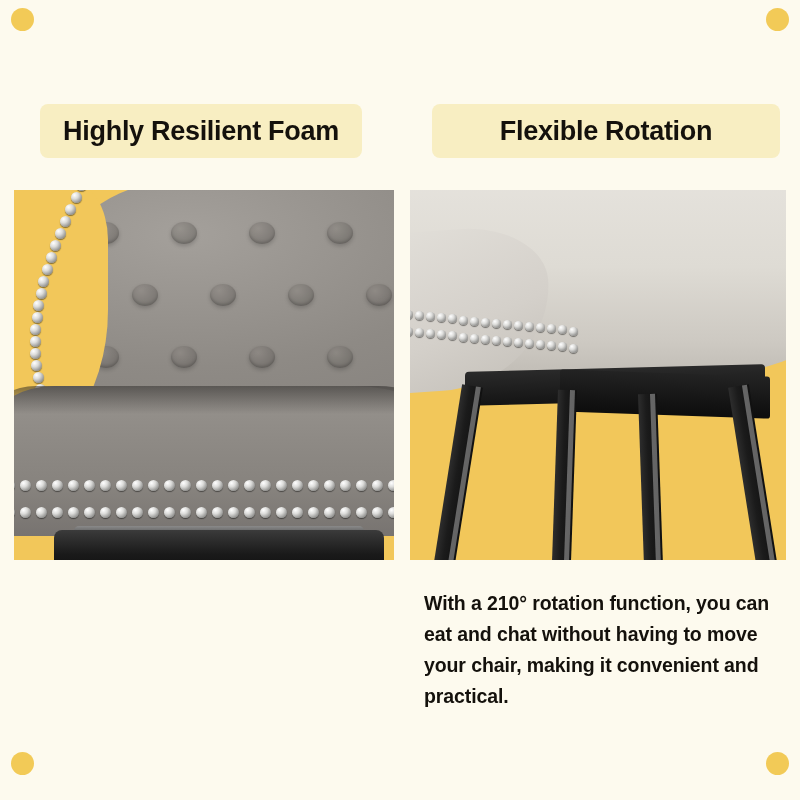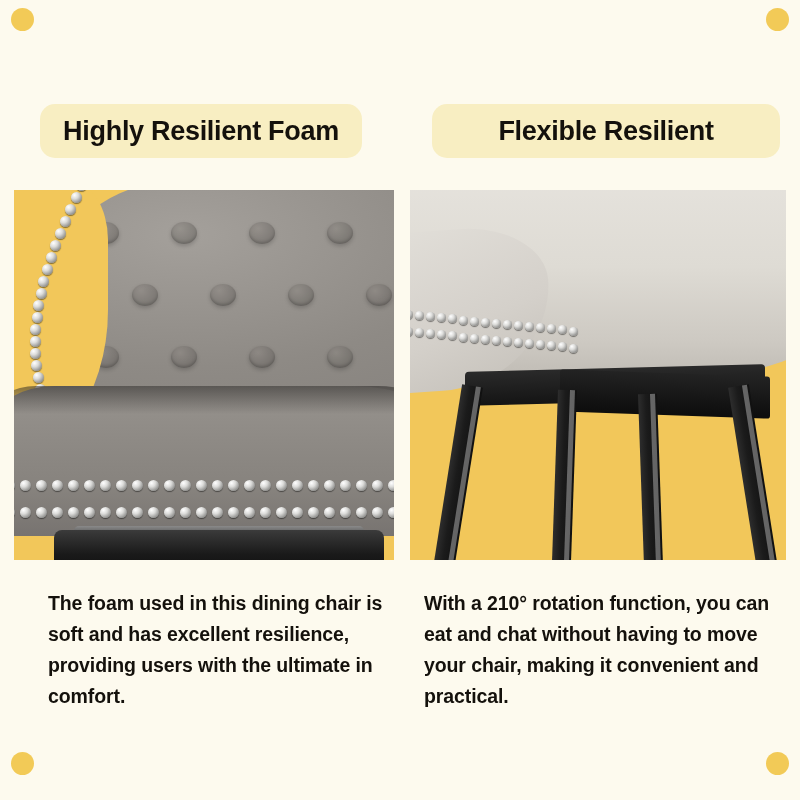--- a/index.html
+++ b/index.html
@@ -32,21 +32,21 @@
   .dot-tl { left: 11px;  top: 8px; }
   .dot-tr { left: 766px; top: 8px; }
   .dot-bl { left: 11px;  top: 752px; }
   .dot-br { left: 766px; top: 752px; }
 
   
   .pill {
     position: absolute;
     height: 54px;
     background: #f8eec2;
-    border-radius: 15px;
+    border-radius: 8px;
     display: flex;
     align-items: center;
     justify-content: center;
     box-sizing: border-box;
   }
   .pill-left  { left: 40px;  top: 104px; width: 322px; }
   .pill-right { left: 432px; top: 104px; width: 348px; }
   .pill span {
     font-size: 27px;
     font-weight: 700;
@@ -274,21 +274,21 @@
 
   <div class="dot dot-tl"></div>
   <div class="dot dot-tr"></div>
   <div class="dot dot-bl"></div>
   <div class="dot dot-br"></div>
 
   <div class="pill pill-left">
     <span>Highly Resilient Foam</span>
   </div>
   <div class="pill pill-right">
-    <span>Flexible Resilient</span>
+    <span>Flexible Rotation</span>
   </div>
 
   <div class="photo photo-left">
     <div class="photo-inner">
       <div class="chair-back"></div>
       <div class="tuft-grid" id="tuftGrid">
           <div class="tuft-btn" style="left: 19px; top: 52px;"></div>
           <div class="tuft-btn" style="left: 97px; top: 52px;"></div>
           <div class="tuft-btn" style="left: 175px; top: 52px;"></div>
           <div class="tuft-btn" style="left: 253px; top: 52px;"></div>
@@ -450,20 +450,17 @@
         </div>
       <div class="rleg rleg-3">
           <span class="rleg-hl"></span>
         </div>
       <div class="rleg rleg-4">
           <span class="rleg-hl"></span>
         </div>
     </div>
   </div>
 
-  <div class="caption caption-left">
-    <p>The foam used in this dining chair is soft and has excellent resilience, providing users with the ultimate in comfort.</p>
-  </div>
   <div class="caption caption-right">
     <p>With a 210° rotation function, you can eat and chat without having to move your chair, making  it convenient and practical.</p>
   </div>
 
 </div>
 
 </body></html>

